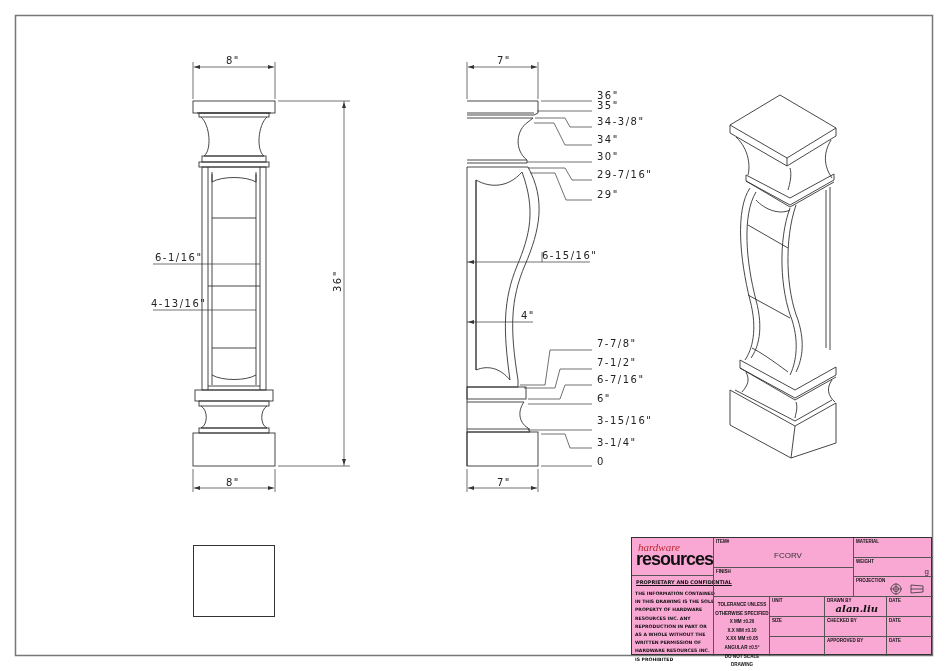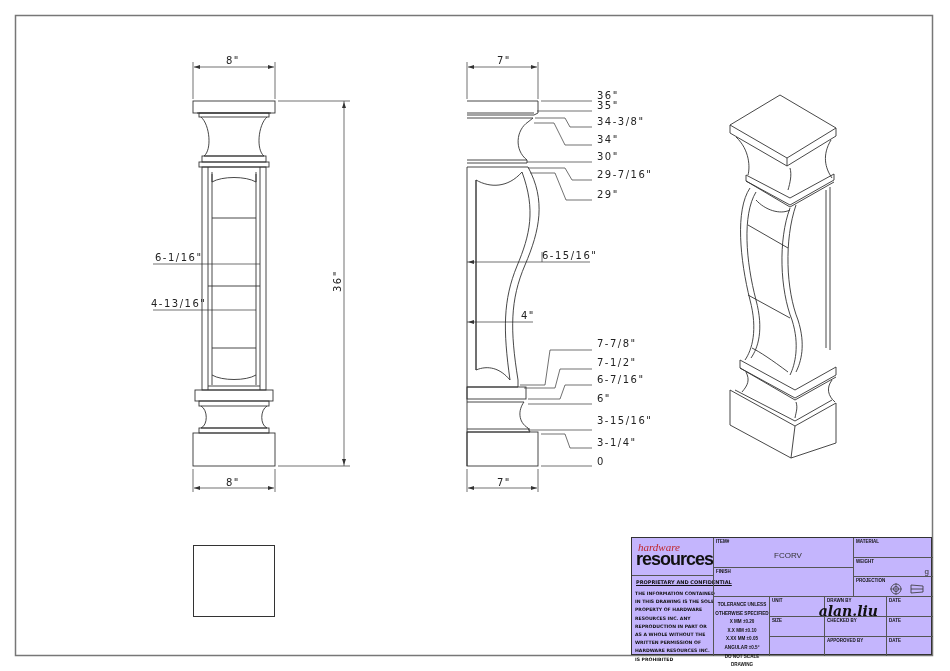--- a/index.html
+++ b/index.html
@@ -1,28 +1,28 @@
 <!DOCTYPE html>
 <html><head>
 <meta charset="utf-8">
 <style>
   html, body { margin:0; padding:0; background:#ffffff; }
   body { width:950px; height:671px; position:relative; overflow:hidden; font-family:"DejaVu Sans", sans-serif; }
   #sheet { position:absolute; left:0; top:0; width:950px; height:671px; }
   .dim { font-family:"DejaVu Sans", sans-serif; font-size:10px; fill:#222; letter-spacing:1.5px; }
-  .tb { position:absolute; left:631px; top:537px; width:301px; height:118px; border:1px solid #333; background:#c4b5fd; box-sizing:border-box; }
+  .tb { position:absolute; left:631px; top:537px; width:301px; height:118px; border:1px solid #333; background:#f9a8d4; box-sizing:border-box; }
   .cell { position:absolute; border:1px solid #555; box-sizing:border-box; font-family:"Liberation Sans", sans-serif; }
   .lbl { position:absolute; left:2px; top:1px; font-size:4.5px; font-weight:bold; color:#111; text-transform:uppercase; }
   .val { position:absolute; font-size:8px; color:#333; }
   .logo1 { position:absolute; left:6px; top:4px; font-family:"Liberation Serif", serif; font-style:italic; font-size:11px; color:#c0262c; line-height:10px; }
   .logo2 { position:absolute; left:4px; top:12px; font-family:Liberation Sans, sans-serif; font-weight:bold; font-size:18px; color:#111; letter-spacing:-1px; line-height:18px; }
   .prop-title { position:absolute; left:4px; top:41px; font-size:5px; font-weight:bold; text-decoration:underline; color:#111; }
   .prop-text { position:absolute; left:3px; top:52px; width:80px; font-size:4.6px; font-weight:bold; line-height:8.2px; color:#111; text-transform:uppercase; }
   .tol { position:absolute; font-size:4.6px; font-weight:bold; line-height:8.6px; color:#111; text-align:center; width:56px; left:0; top:4px; }
-  .sig { position:absolute; right:8px; top:6px; font-family:"DejaVu Serif", serif; font-style:italic; font-weight:bold; font-size:14px; color:#111; }
+  .sig { position:absolute; right:8px; top:6px; font-family:"DejaVu Serif", serif; font-style:italic; font-weight:bold; font-size:10px; color:#111; }
 </style>
 </head>
 <body>
 
 <svg id="sheet" width="950" height="671" viewBox="0 0 950 671" xmlns="http://www.w3.org/2000/svg">
 
   <rect x="15.5" y="15.5" width="917" height="640" fill="none" stroke="#777" stroke-width="1.5"></rect>
 
   <g fill="none" stroke="#333" stroke-width="0.9">
 

